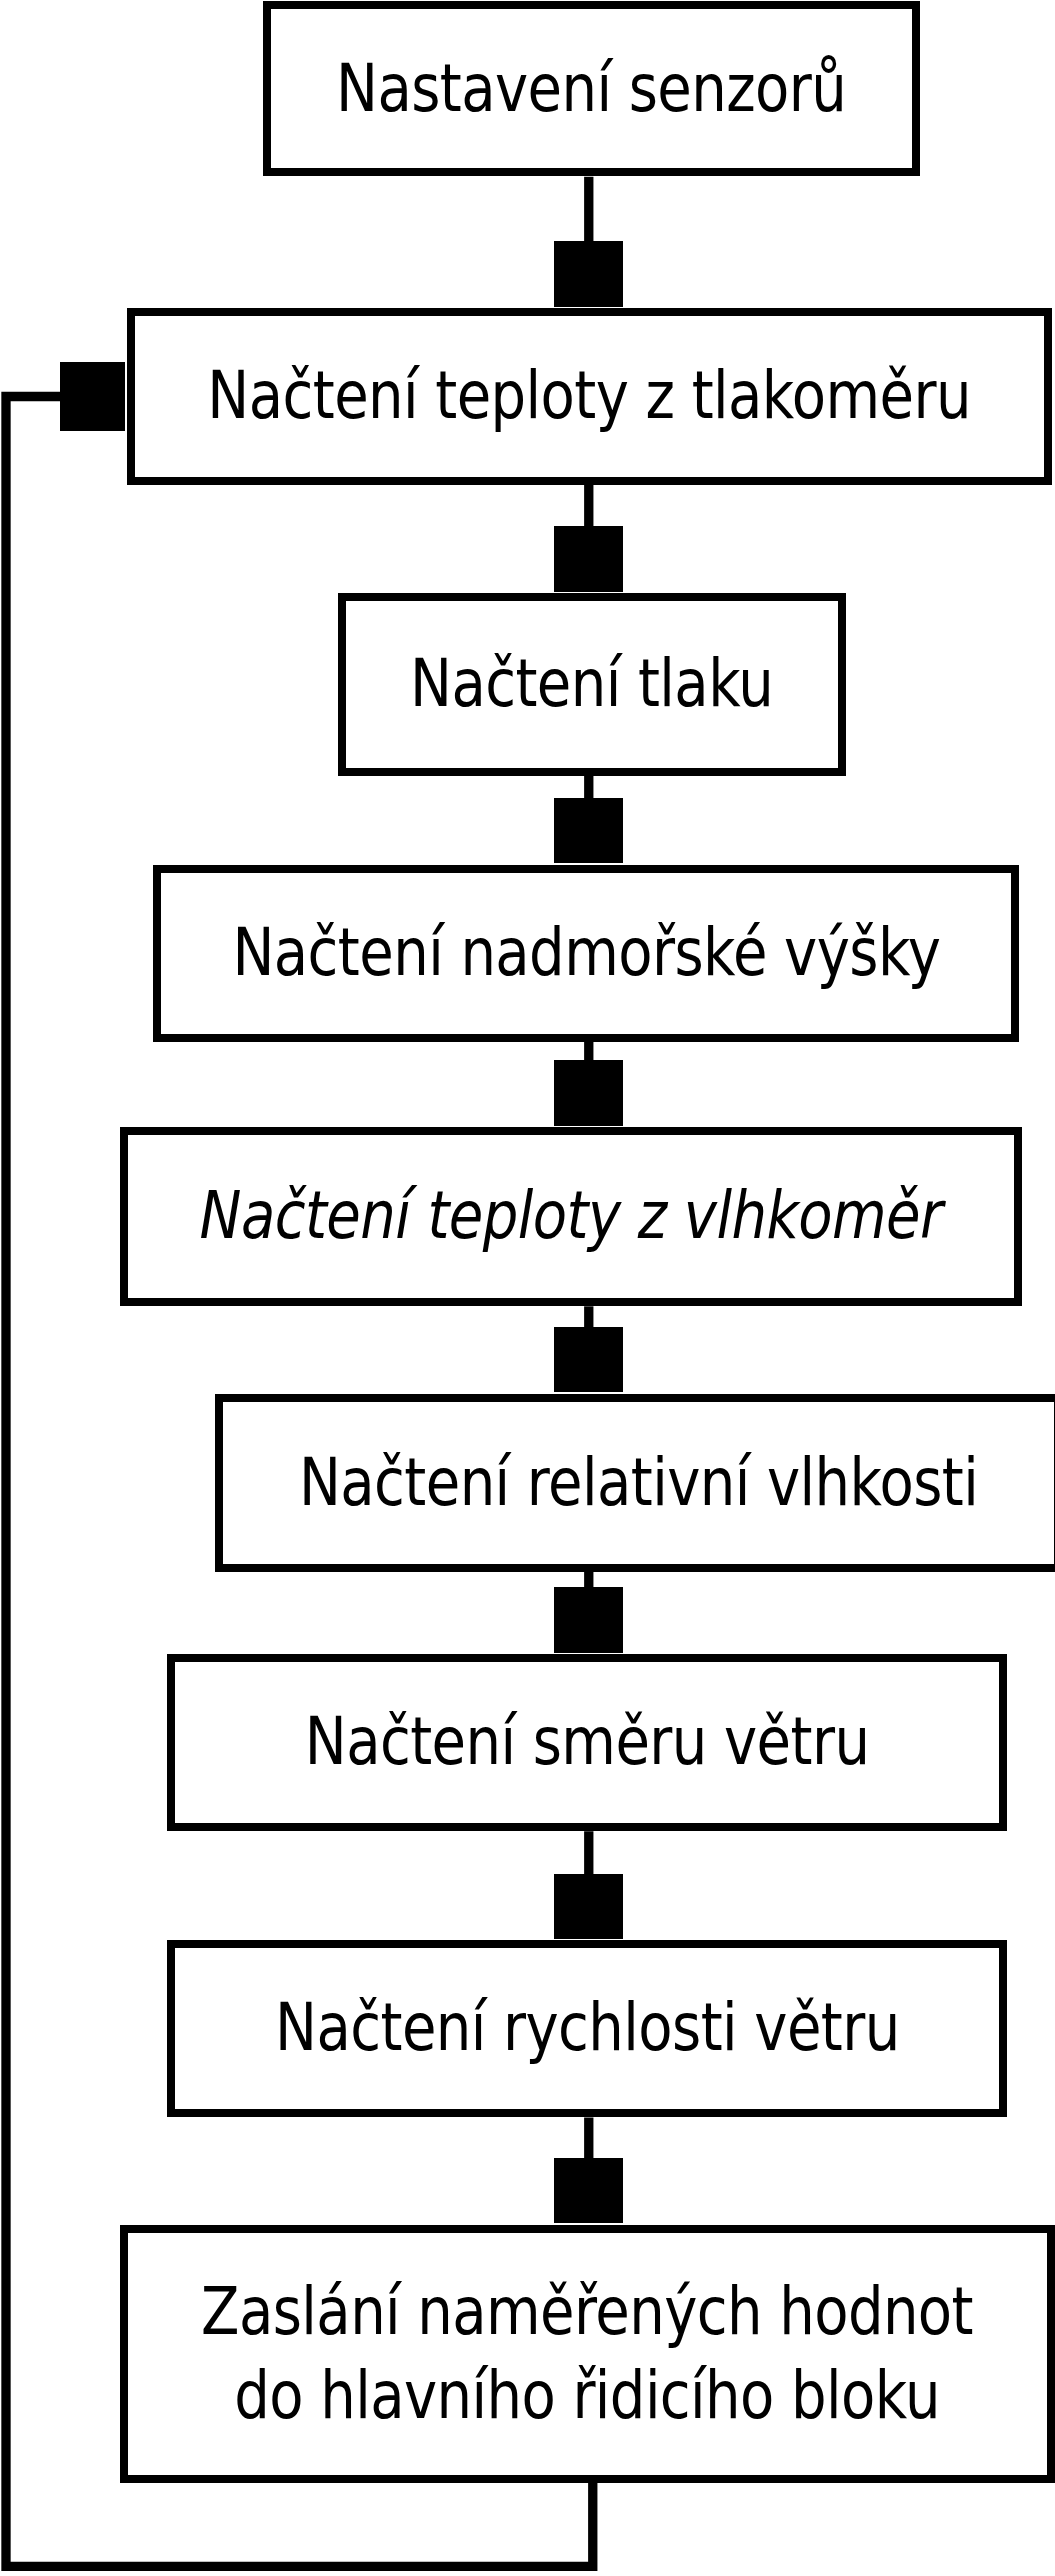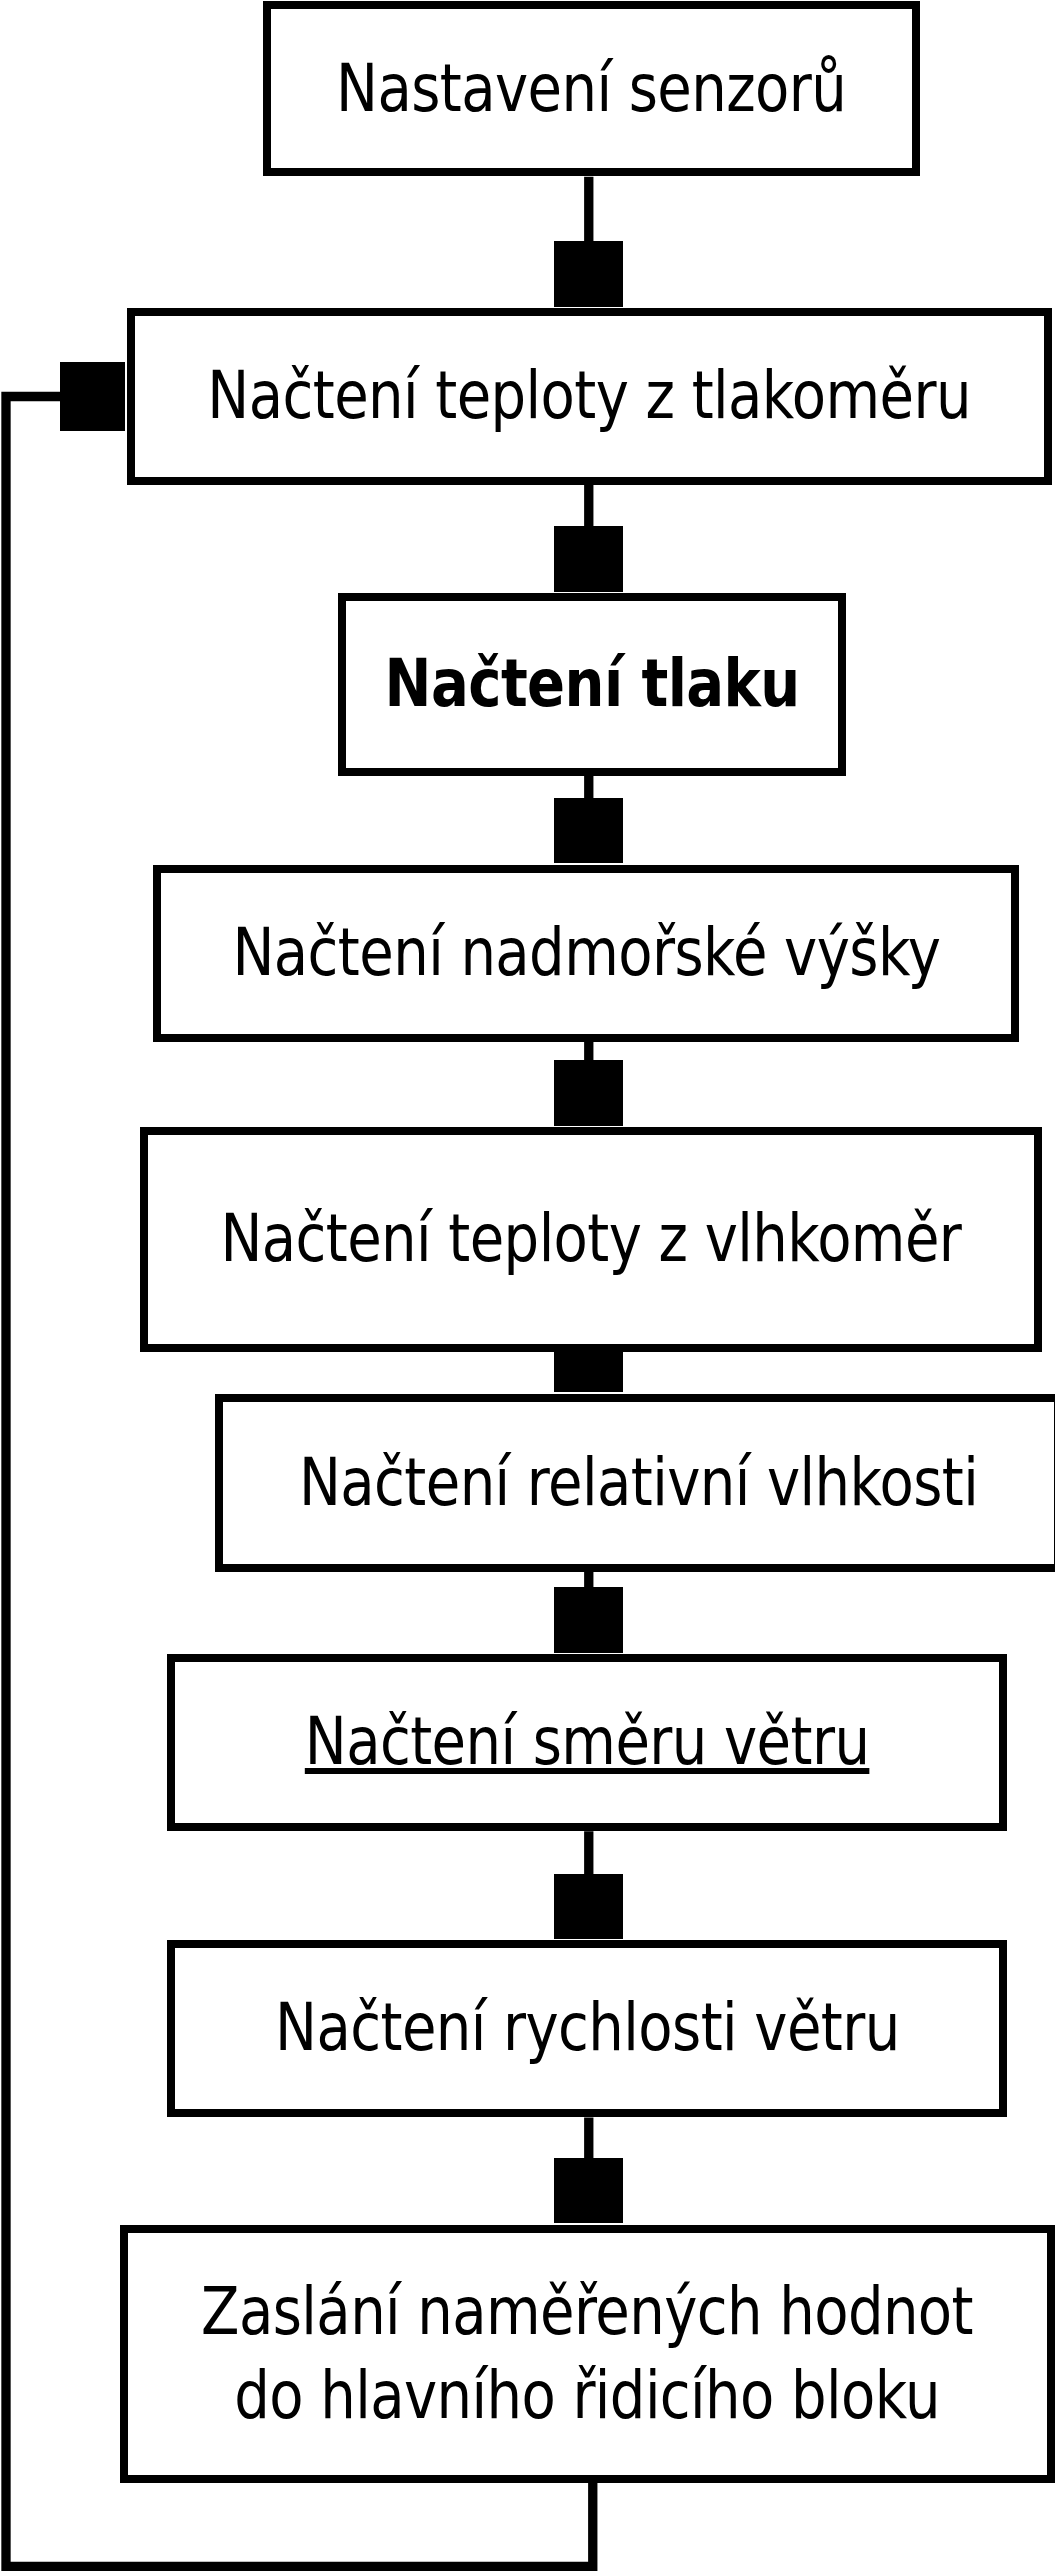--- a/index.html
+++ b/index.html
@@ -81,45 +81,45 @@
       <span class="line">Nastavení senzorů</span>
     </span>
   </div>
 
   <div class="node" style="left:127px; top:308px; width:925px; height:177px;justify-content:center;">
     <span class="label">
       <span class="line">Načtení teploty z tlakoměru</span>
     </span>
   </div>
 
-  <div class="node" style="left:338px; top:593px; width:508px; height:183px;font-weight:bold;">
+  <div class="node" style="left:338px; top:593px; width:508px; height:183px;">
     <span class="label">
       <span class="line">Načtení tlaku</span>
     </span>
   </div>
 
   <div class="node" style="left:153px; top:865px; width:866px; height:177px;text-align:center;">
     <span class="label">
       <span class="line">Načtení nadmořské výšky</span>
     </span>
   </div>
 
-  <div class="node" style="left:140px; top:1127px; width:902px; height:225px;">
+  <div class="node" style="left:120px; top:1127px; width:902px; height:179px;font-style:italic;">
     <span class="label">
       <span class="line">Načtení teploty z vlhkoměr</span>
     </span>
   </div>
 
   <div class="node" style="left:167px; top:1394px; width:847px; height:178px;margin-left:48px;">
     <span class="label">
       <span class="line">Načtení relativní vlhkosti</span>
     </span>
   </div>
 
-  <div class="node" style="left:167px; top:1654px; width:840px; height:177px;text-decoration:underline;">
+  <div class="node" style="left:167px; top:1654px; width:840px; height:177px;">
     <span class="label">
       <span class="line">Načtení směru větru</span>
     </span>
   </div>
 
   <div class="node" style="left:167px; top:1940px; width:840px; height:177px;">
     <span class="label">
       <span class="line">Načtení rychlosti větru</span>
     </span>
   </div>

